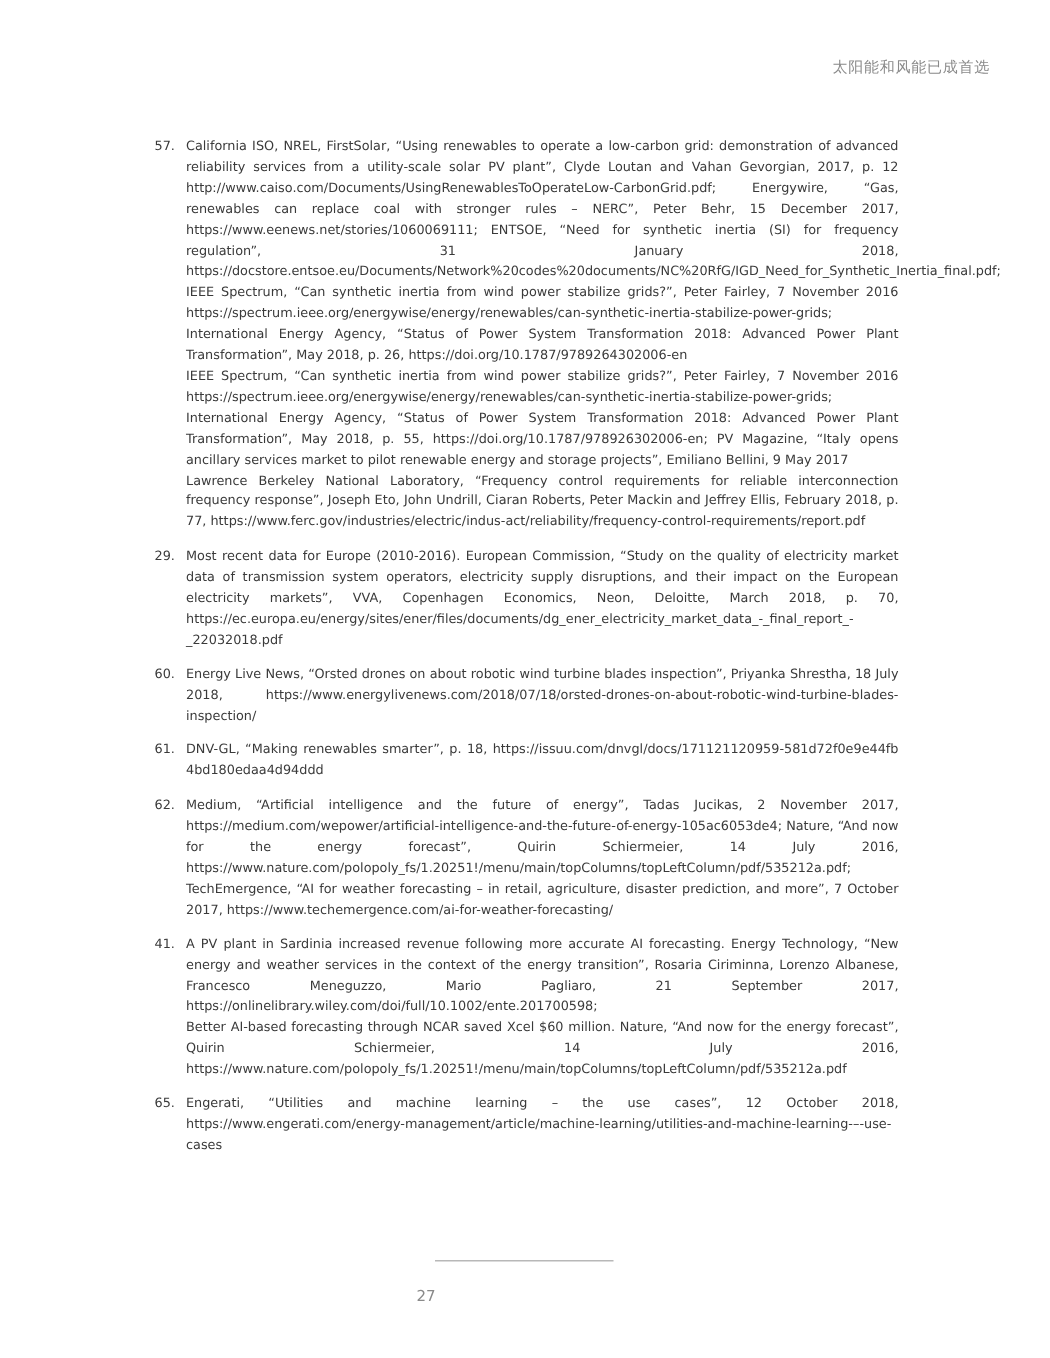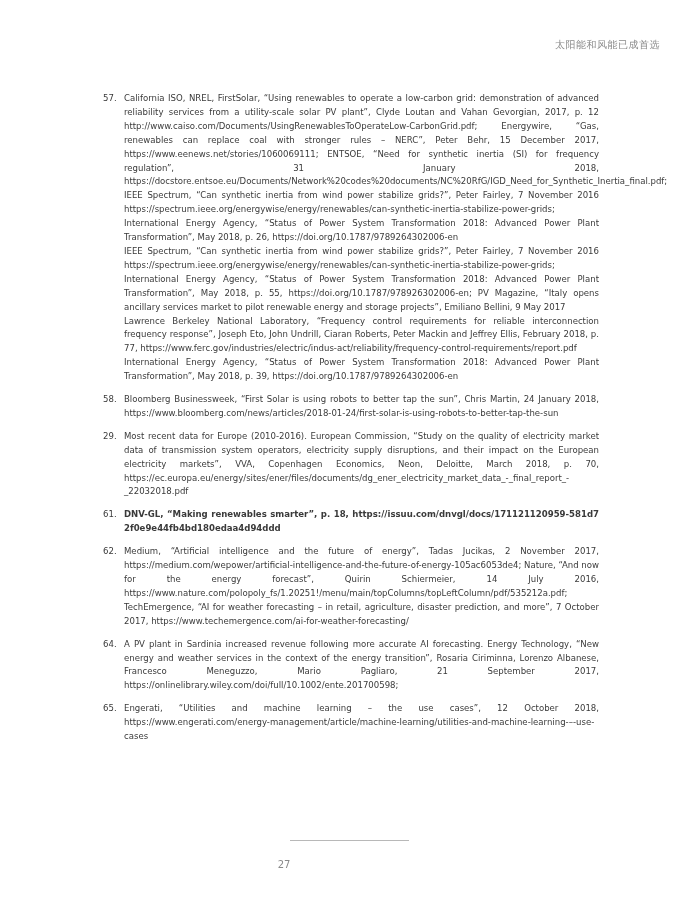--- a/index.html
+++ b/index.html
@@ -17,41 +17,41 @@
 <body>
 
 <div class="running-header">太阳能和风能已成首选</div>
 
 <ol class="refs">
   <li class="ref">
     <span class="ref-num">57.</span>
     <p>California ISO, NREL, FirstSolar, “Using renewables to operate a low-carbon grid: demonstration of advanced reliability services from a utility-scale solar PV plant”, Clyde Loutan and Vahan Gevorgian, 2017, p. 12 http://www.caiso.com/Documents/UsingRenewablesToOperateLow-CarbonGrid.pdf; Energywire, “Gas, renewables can replace coal with stronger rules – NERC”, Peter Behr, 15 December 2017, https://www.eenews.net/stories/1060069111; ENTSOE, “Need for synthetic inertia (SI) for frequency regulation”, 31 January 2018, https://docstore.entsoe.eu/Documents/Network%20codes%20documents/NC%20RfG/IGD_Need_for_Synthetic_Inertia_final.pdf; IEEE Spectrum, “Can synthetic inertia from wind power stabilize grids?”, Peter Fairley, 7 November 2016 https://spectrum.ieee.org/energywise/energy/renewables/can-synthetic-inertia-stabilize-power-grids; International Energy Agency, “Status of Power System Transformation 2018: Advanced Power Plant Transformation”, May 2018, p. 26, https://doi.org/10.1787/9789264302006-en</p>
     <p>IEEE Spectrum, “Can synthetic inertia from wind power stabilize grids?”, Peter Fairley, 7 November 2016 https://spectrum.ieee.org/energywise/energy/renewables/can-synthetic-inertia-stabilize-power-grids; International Energy Agency, “Status of Power System Transformation 2018: Advanced Power Plant Transformation”, May 2018, p. 55, https://doi.org/10.1787/978926302006-en; PV Magazine, “Italy opens ancillary services market to pilot renewable energy and storage projects”, Emiliano Bellini, 9 May 2017</p>
     <p>Lawrence Berkeley National Laboratory, “Frequency control requirements for reliable interconnection frequency response”, Joseph Eto, John Undrill, Ciaran Roberts, Peter Mackin and Jeffrey Ellis, February 2018, p. 77, https://www.ferc.gov/industries/electric/indus-act/reliability/frequency-control-requirements/report.pdf</p>
-    <p>International Energy Agency, “Status of Power System Transformation 2018: Advanced Power Plant Transformation”, May 2018, p. 39, https://doi.org/10.1787/9789264302006-en</p>
-  </li>
-  <li class="ref">
-    <span class="ref-num">58.</span>
-    <p>Bloomberg Businessweek, “First Solar is using robots to better tap the sun”, Chris Martin, 24 January 2018, https://www.bloomberg.com/news/articles/2018-01-24/first-solar-is-using-robots-to-better-tap-the-sun</p>
   </li>
   <li class="ref">
     <span class="ref-num">29.</span>
     <p>Most recent data for Europe (2010-2016). European Commission, “Study on the quality of electricity market data of transmission system operators, electricity supply disruptions, and their impact on the European electricity markets”, VVA, Copenhagen Economics, Neon, Deloitte, March 2018, p. 70, https://ec.europa.eu/energy/sites/ener/files/documents/dg_ener_electricity_market_data_-_final_report_-_22032018.pdf</p>
   </li>
   <li class="ref">
+    <span class="ref-num">60.</span>
+    <p>Energy Live News, “Orsted drones on about robotic wind turbine blades inspection”, Priyanka Shrestha, 18 July 2018, https://www.energylivenews.com/2018/07/18/orsted-drones-on-about-robotic-wind-turbine-blades-inspection/</p>
+  </li>
+  <li class="ref">
     <span class="ref-num">61.</span>
-    <p style="word-break:break-all;font-weight:bold;">DNV-GL, “Making renewables smarter”, p. 18, https://issuu.com/dnvgl/docs/171121120959-581d72f0e9e44fb4bd180edaa4d94ddd</p>
+    <p style="word-break:break-all;">DNV-GL, “Making renewables smarter”, p. 18, https://issuu.com/dnvgl/docs/171121120959-581d72f0e9e44fb4bd180edaa4d94ddd</p>
   </li>
   <li class="ref">
     <span class="ref-num">62.</span>
     <p>Medium, “Artificial intelligence and the future of energy”, Tadas Jucikas, 2 November 2017, https://medium.com/wepower/artificial-intelligence-and-the-future-of-energy-105ac6053de4; Nature, “And now for the energy forecast”, Quirin Schiermeier, 14 July 2016, https://www.nature.com/polopoly_fs/1.20251!/menu/main/topColumns/topLeftColumn/pdf/535212a.pdf; TechEmergence, “AI for weather forecasting – in retail, agriculture, disaster prediction, and more”, 7 October 2017, https://www.techemergence.com/ai-for-weather-forecasting/</p>
   </li>
   <li class="ref">
-    <span class="ref-num">64.</span>
+    <span class="ref-num">41.</span>
     <p>A PV plant in Sardinia increased revenue following more accurate AI forecasting. Energy Technology, “New energy and weather services in the context of the energy transition”, Rosaria Ciriminna, Lorenzo Albanese, Francesco Meneguzzo, Mario Pagliaro, 21 September 2017, https://onlinelibrary.wiley.com/doi/full/10.1002/ente.201700598;</p>
+    <p>Better AI-based forecasting through NCAR saved Xcel $60 million. Nature, “And now for the energy forecast”, Quirin Schiermeier, 14 July 2016, https://www.nature.com/polopoly_fs/1.20251!/menu/main/topColumns/topLeftColumn/pdf/535212a.pdf</p>
   </li>
   <li class="ref">
     <span class="ref-num">65.</span>
     <p>Engerati, “Utilities and machine learning – the use cases”, 12 October 2018, https://www.engerati.com/energy-management/article/machine-learning/utilities-and-machine-learning-–-use-cases</p>
   </li>
 </ol>
 
 <div class="footer-rule"></div>
 <div class="page-number">27</div>
 

